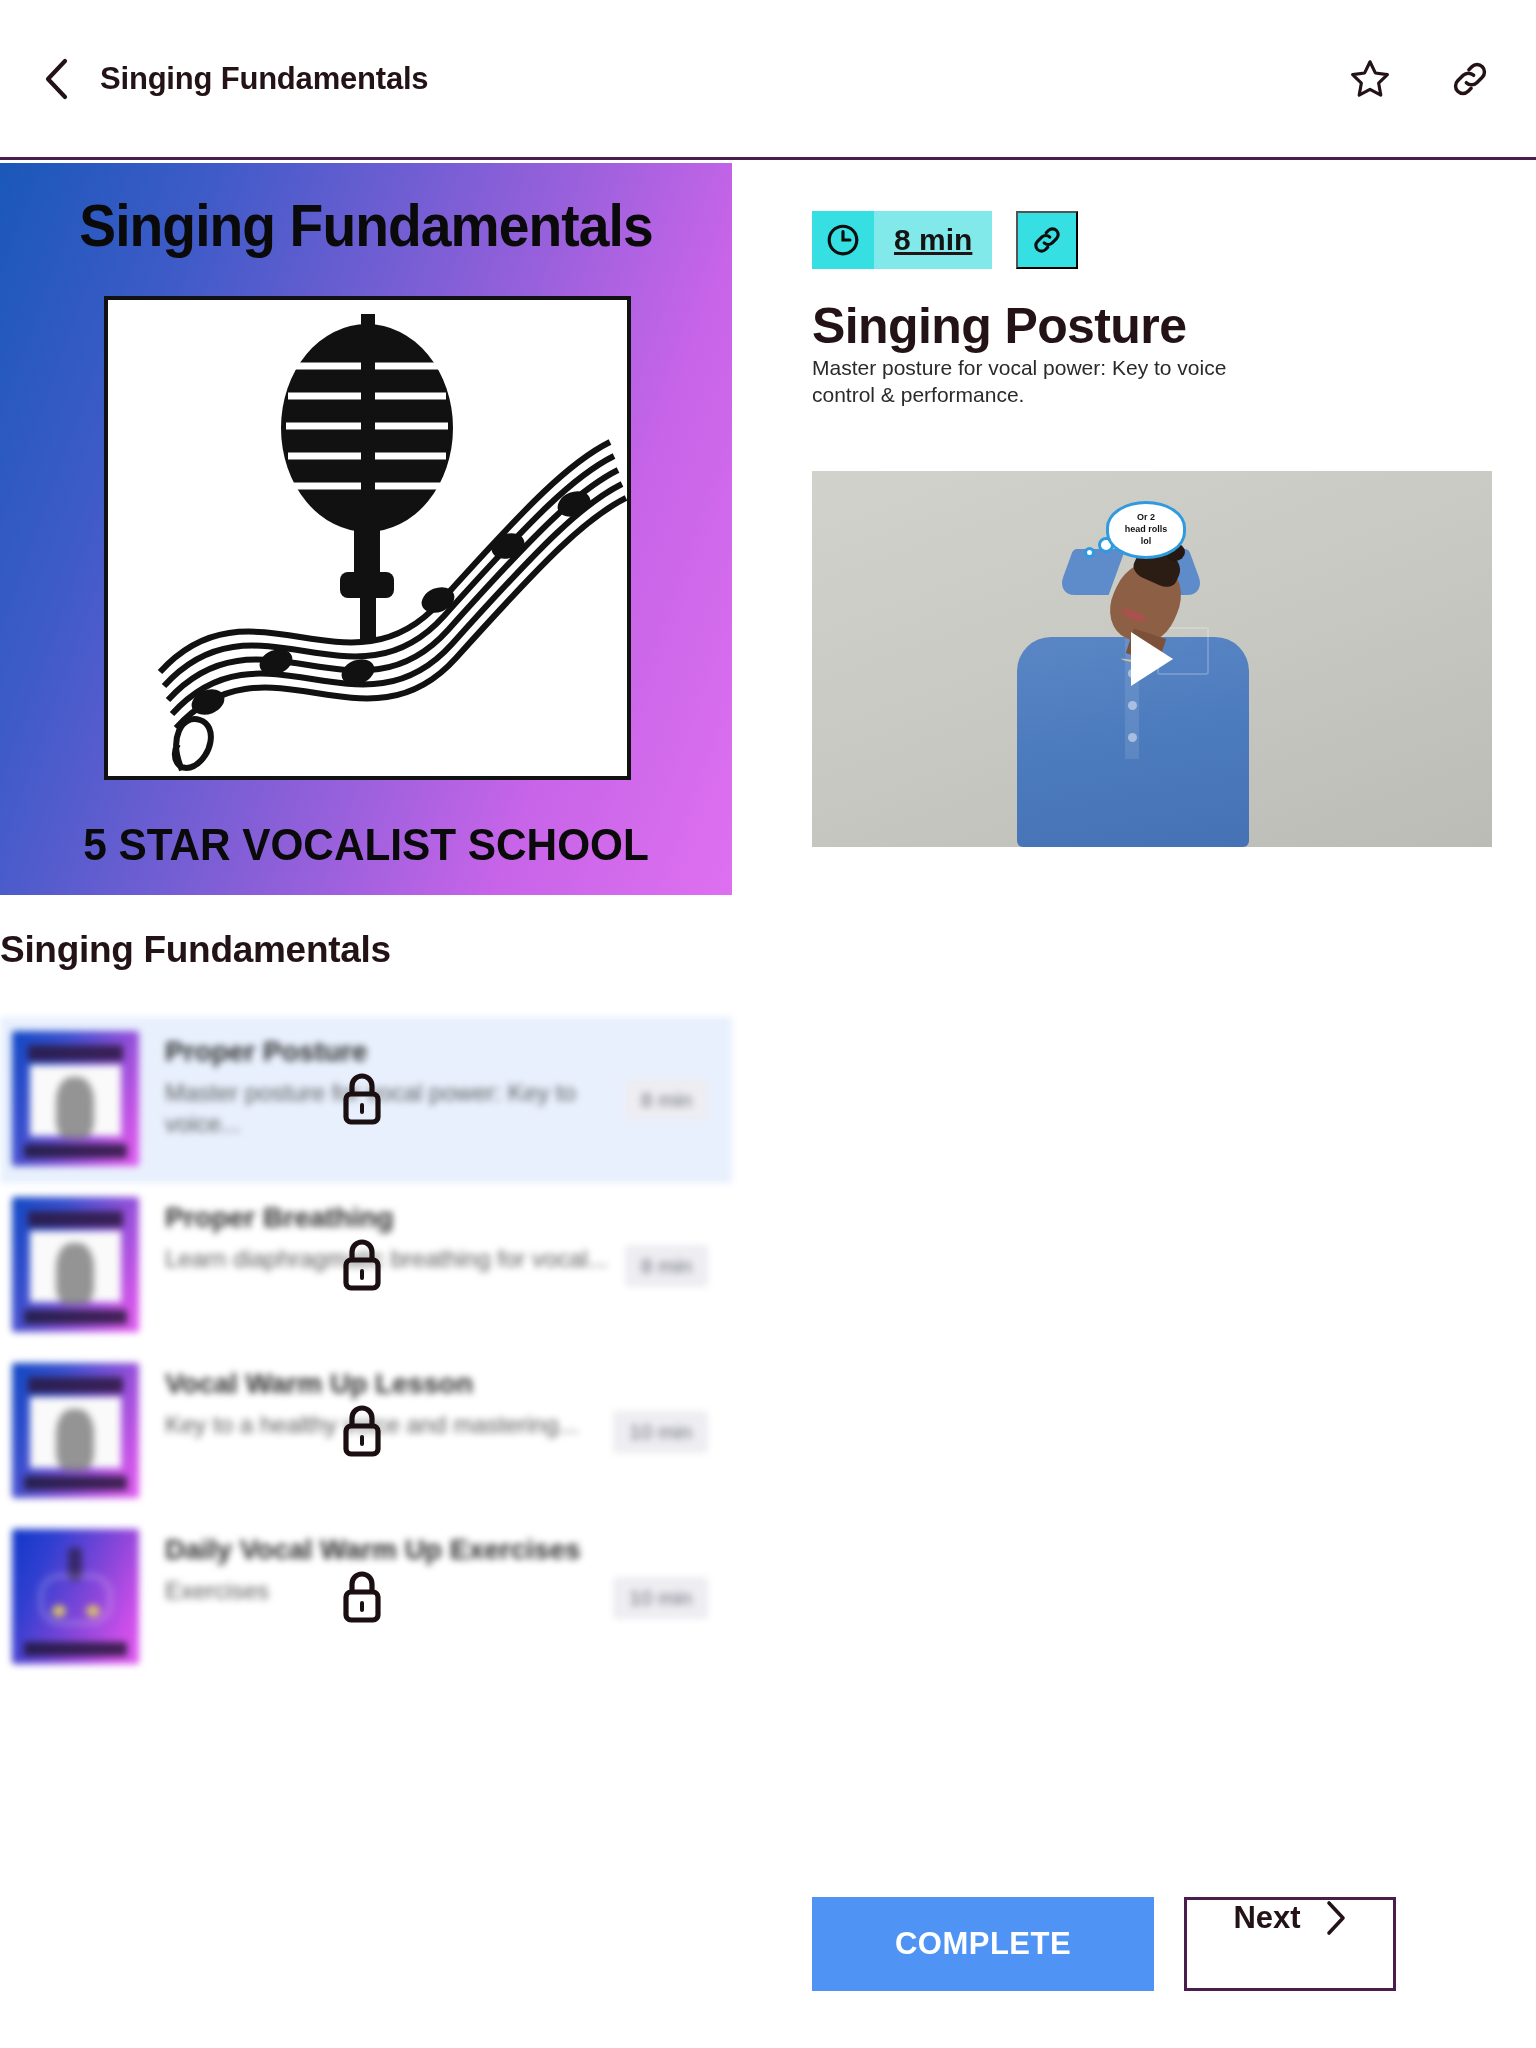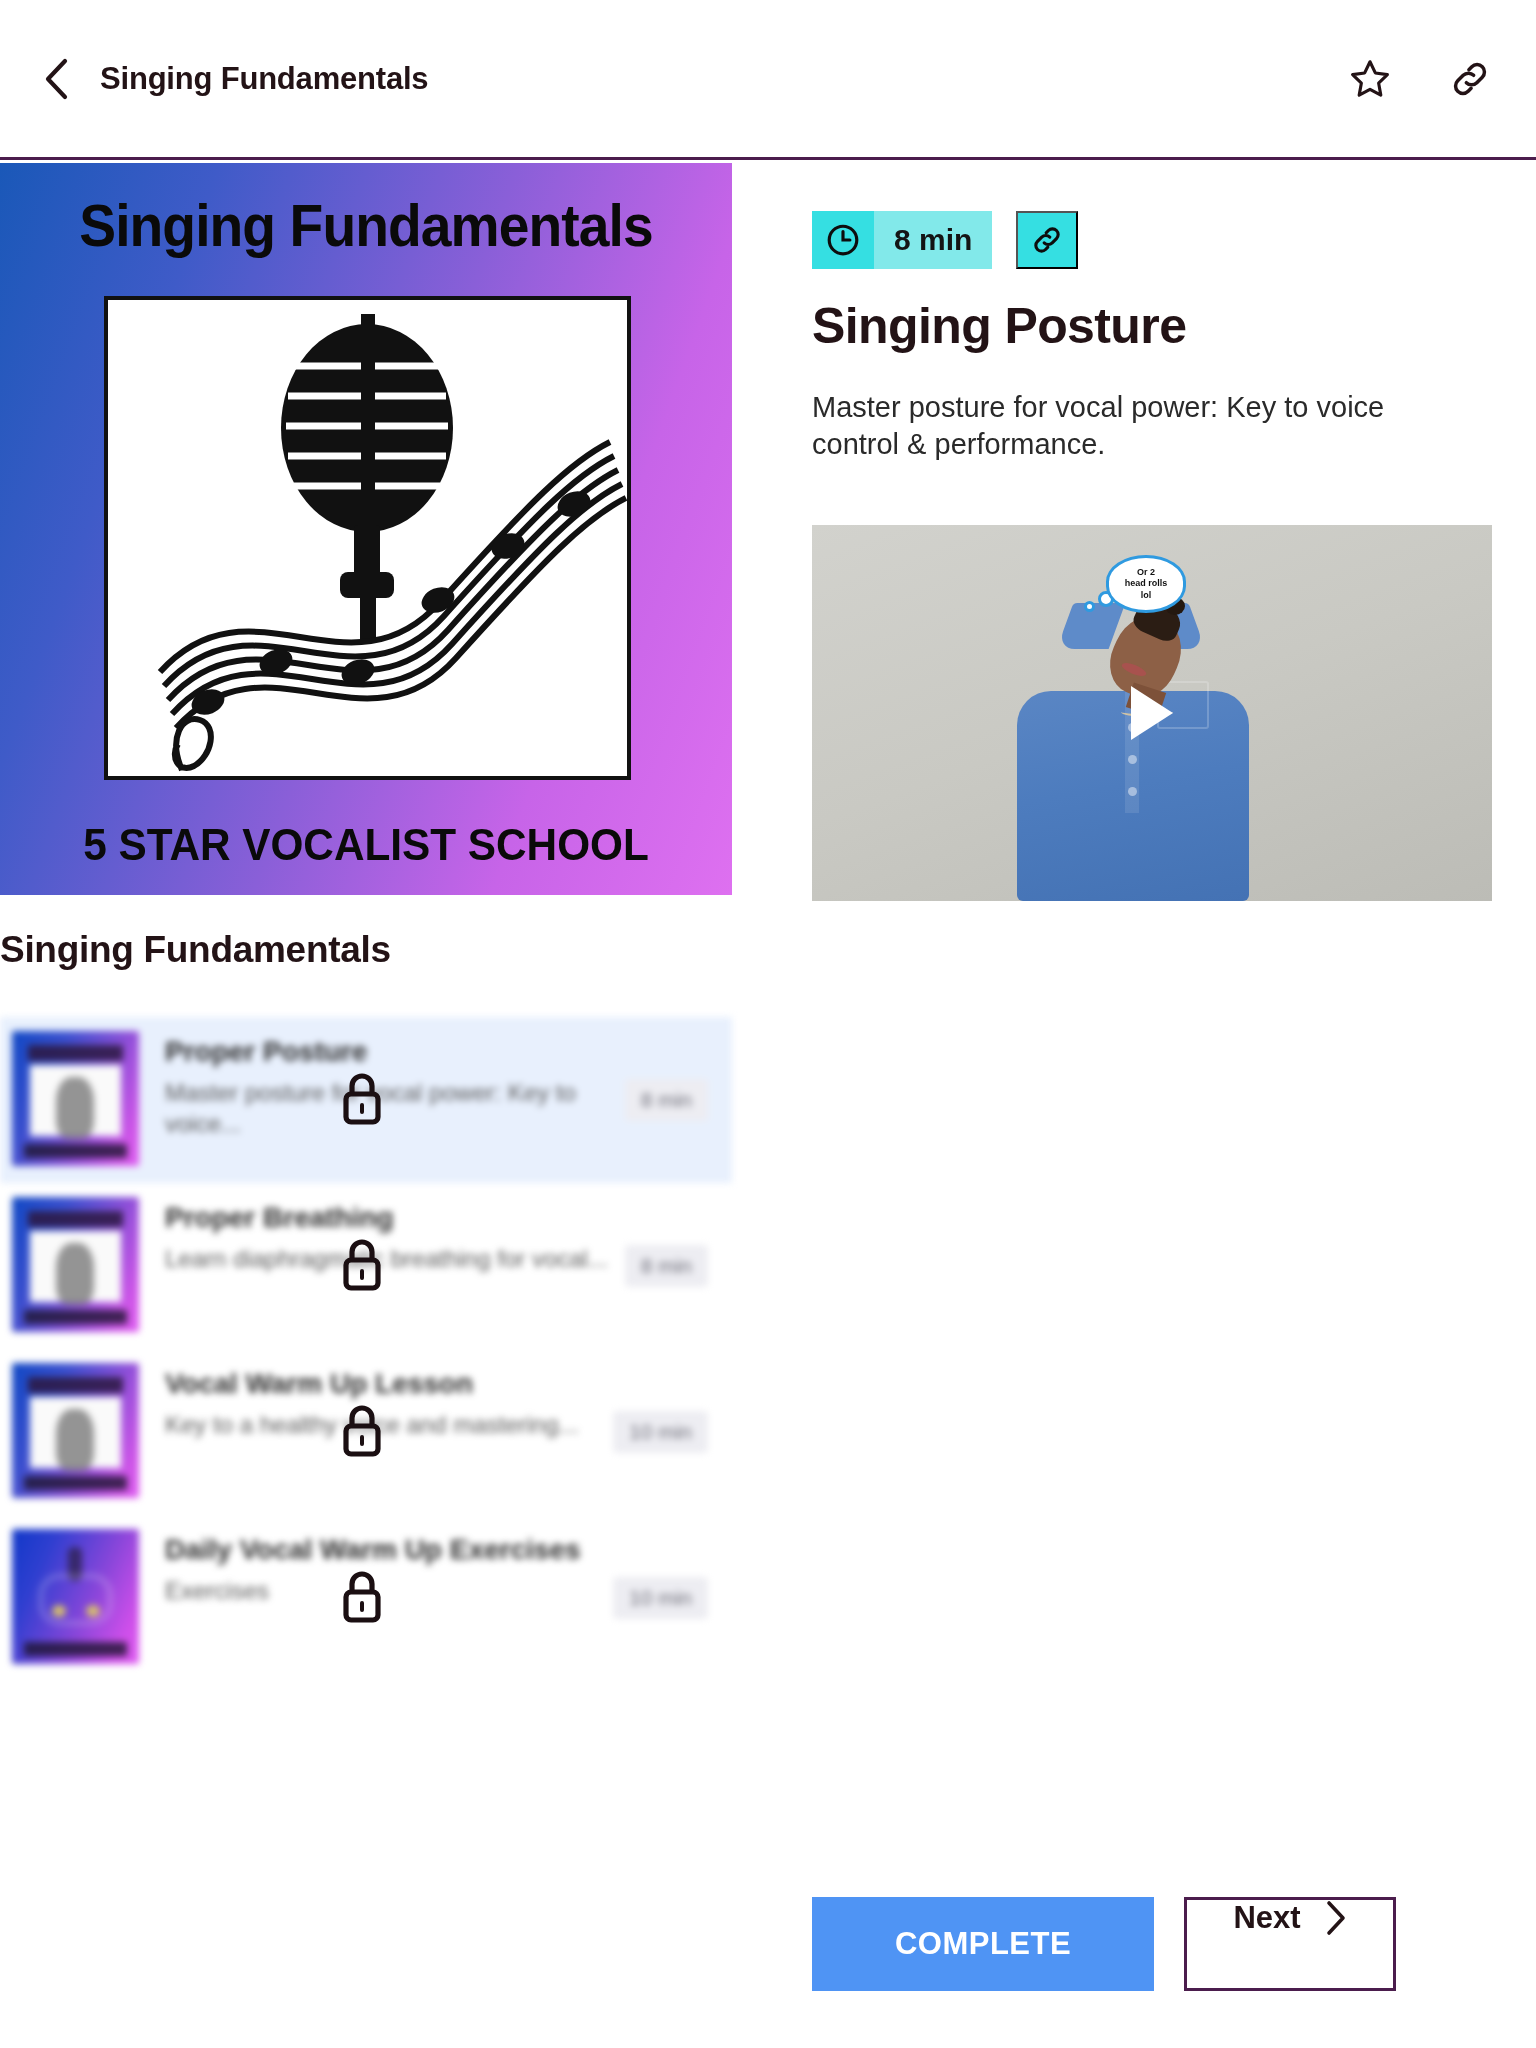--- a/index.html
+++ b/index.html
@@ -228,20 +228,21 @@
   .right-col {
     position: absolute;
     left: 812px; top: 0;
     width: 680px;
   }
   .meta-row {
     display: flex;
     align-items: center;
     gap: 24px;
     margin-top: 48px;
+    text-decoration: underline;
   }
   .dur-chip {
     display: flex;
     align-items: center;
     height: 58px;
   }
   .dur-chip .chip-icon {
     width: 62px; height: 58px;
     background: #35dfe2;
     display: flex; align-items: center; justify-content: center;
@@ -262,22 +263,21 @@
     cursor: pointer;
   }
   .lesson-title {
     margin-top: 28px;
     font-size: 50px;
     font-weight: 700;
     letter-spacing: -0.6px;
     color: #231316;
   }
   .lesson-desc {
-    margin-top: 34px;
-    font-size: 29px;
+    font-size: 21px;
     line-height: 1.28;
     color: #2a2a2a;
     white-space: pre-line;
     width: 630px;
   }
 
   
   .video-wrap {
     position: relative;
     margin-top: 62px;

